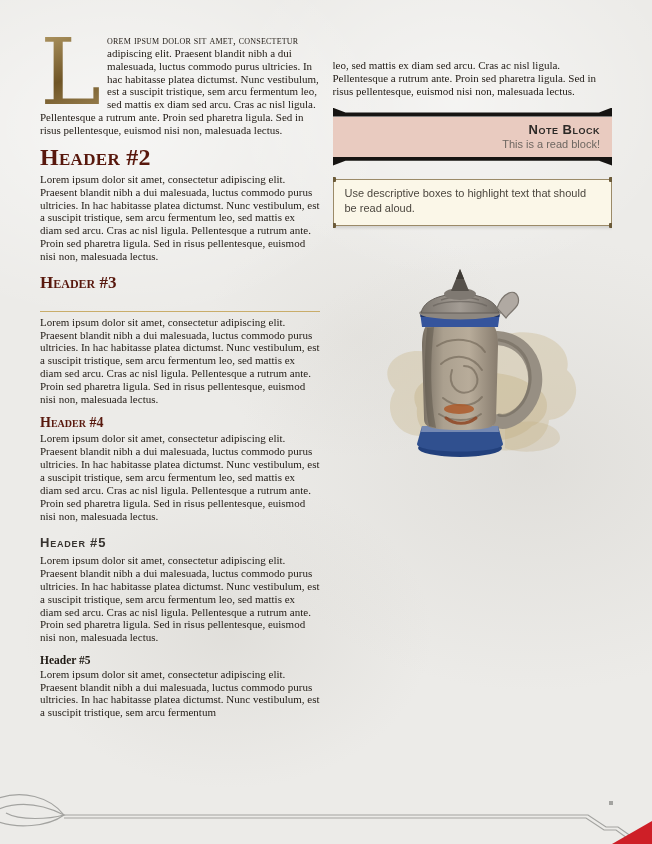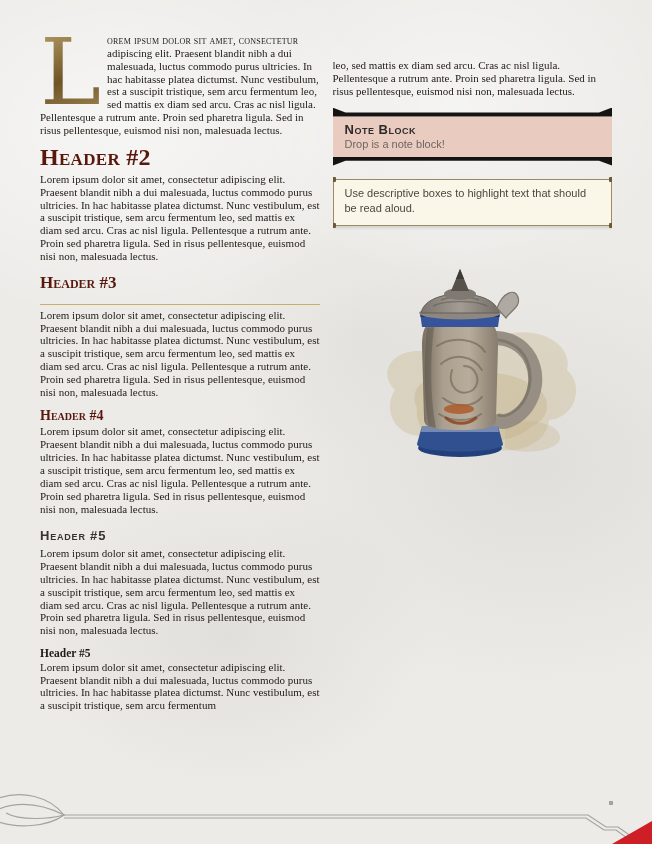--- a/index.html
+++ b/index.html
@@ -40,21 +40,21 @@
     letter-spacing: 0.3px;
     margin: 0 0 4px 0;
   }
   h2.brand { margin-top: 0; }
   h3.brand {
     font-variant: small-caps;
     color: #58180d;
     font-size: 17px;
     line-height: 1.05;
     margin: 11px 0 4px 0;
-    padding-bottom: 12px;
+    padding-bottom: 19px;
     border-bottom: 1.5px solid #c9ad6a;
   }
   h4.brand {
     font-variant: small-caps;
     color: #58180d;
     font-size: 14px;
     line-height: 1.05;
     margin: 10px 0 2px 0;
   }
   h5.sanscaps {
@@ -89,21 +89,21 @@
     line-height: 0.78;
     padding: 3px 6px 0 0;
     background: linear-gradient(160deg, #a9905c 5%, #6f5526 55%, #9a8150 100%);
     -webkit-background-clip: text;
     background-clip: text;
     color: transparent;
   }
   .lead-caps { font-variant: small-caps; letter-spacing: 0.2px; }
 
   
-  .note-block { position: relative; margin: 10px 0 0 0; }
+  .note-block { position: relative; margin: 10px 0 0 0; text-align: right; }
   .note-bar { height: 9px; background: #161412; }
   .note-bar.top    { clip-path: polygon(0 0, 13px 55%, calc(100% - 13px) 55%, 100% 0, 100% 100%, 0 100%); }
   .note-bar.bottom { clip-path: polygon(0 0, 100% 0, 100% 100%, calc(100% - 13px) 45%, 13px 45%, 0 100%); }
   .note-inner {
     background: #e9cbc0;
     padding: 5px 12px 7px 12px;
   }
   .note-title {
     font-family: "Liberation Sans", sans-serif;
     font-variant: small-caps;
@@ -193,21 +193,21 @@
       <p class="body-text last">Lorem ipsum dolor sit amet, consectetur adipiscing elit. Praesent blandit nibh a dui malesuada, luctus commodo purus ultricies. In hac habitasse platea dictumst. Nunc vestibulum, est a suscipit tristique, sem arcu fermentum</p>
     </div>
 
     <div class="col col-right">
       <p class="body-text">leo, sed mattis ex diam sed arcu. Cras ac nisl ligula. Pellentesque a rutrum ante. Proin sed pharetra ligula. Sed in risus pellentesque, euismod nisi non, malesuada lectus.</p>
 
       <div class="note-block">
         <div class="note-bar top"></div>
         <div class="note-inner">
           <div class="note-title">Note Block</div>
-          <div class="note-body">Drop is a note block!</div>
+          <div class="note-body">This is a read block!</div>
         </div>
         <div class="note-bar bottom"></div>
       </div>
 
       <div class="desc-box">
         <span class="desc-dot tl"></span>
         <span class="desc-dot tr"></span>
         <span class="desc-dot bl"></span>
         <span class="desc-dot br"></span>
         <p class="desc-line">Use descriptive boxes to highlight text that should be read aloud.</p>

